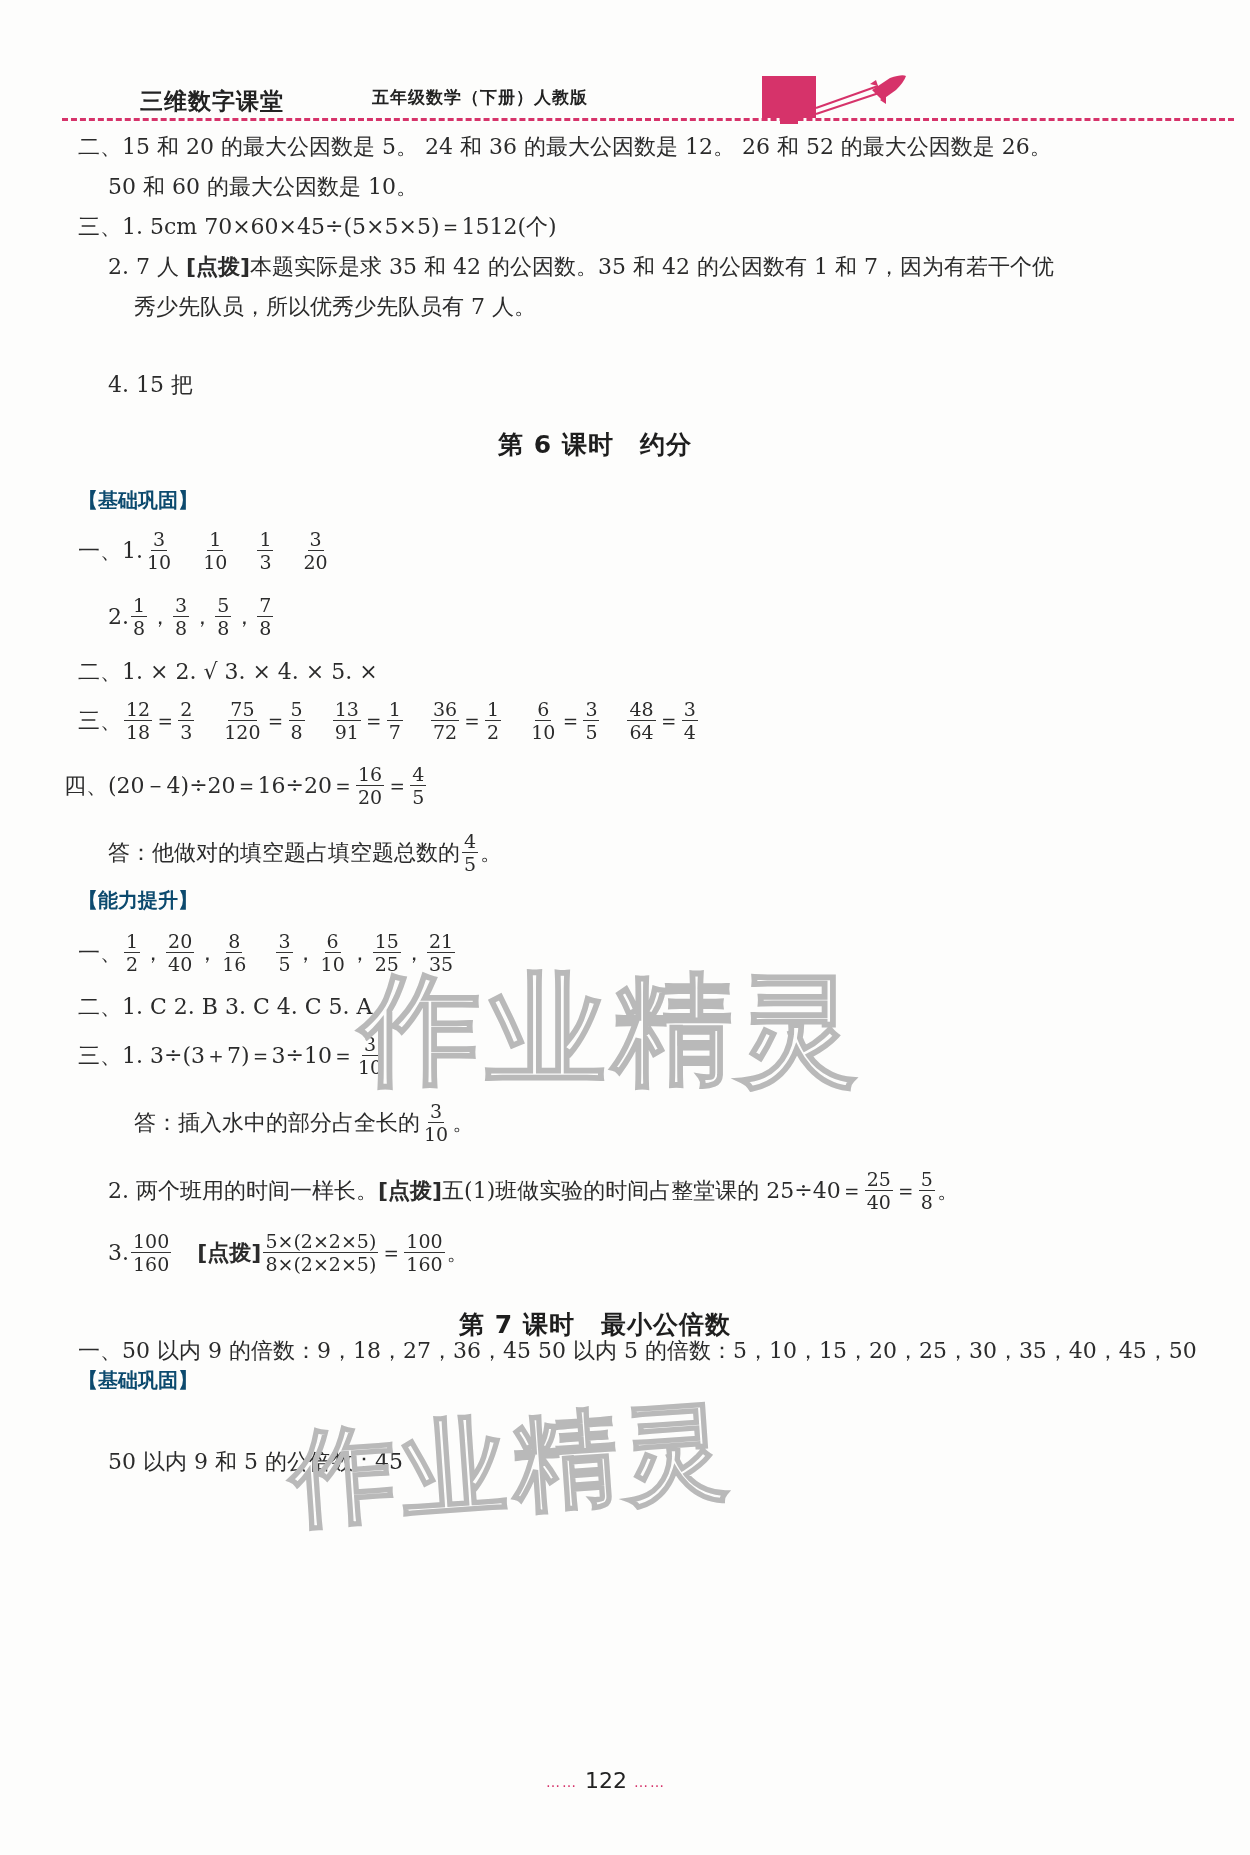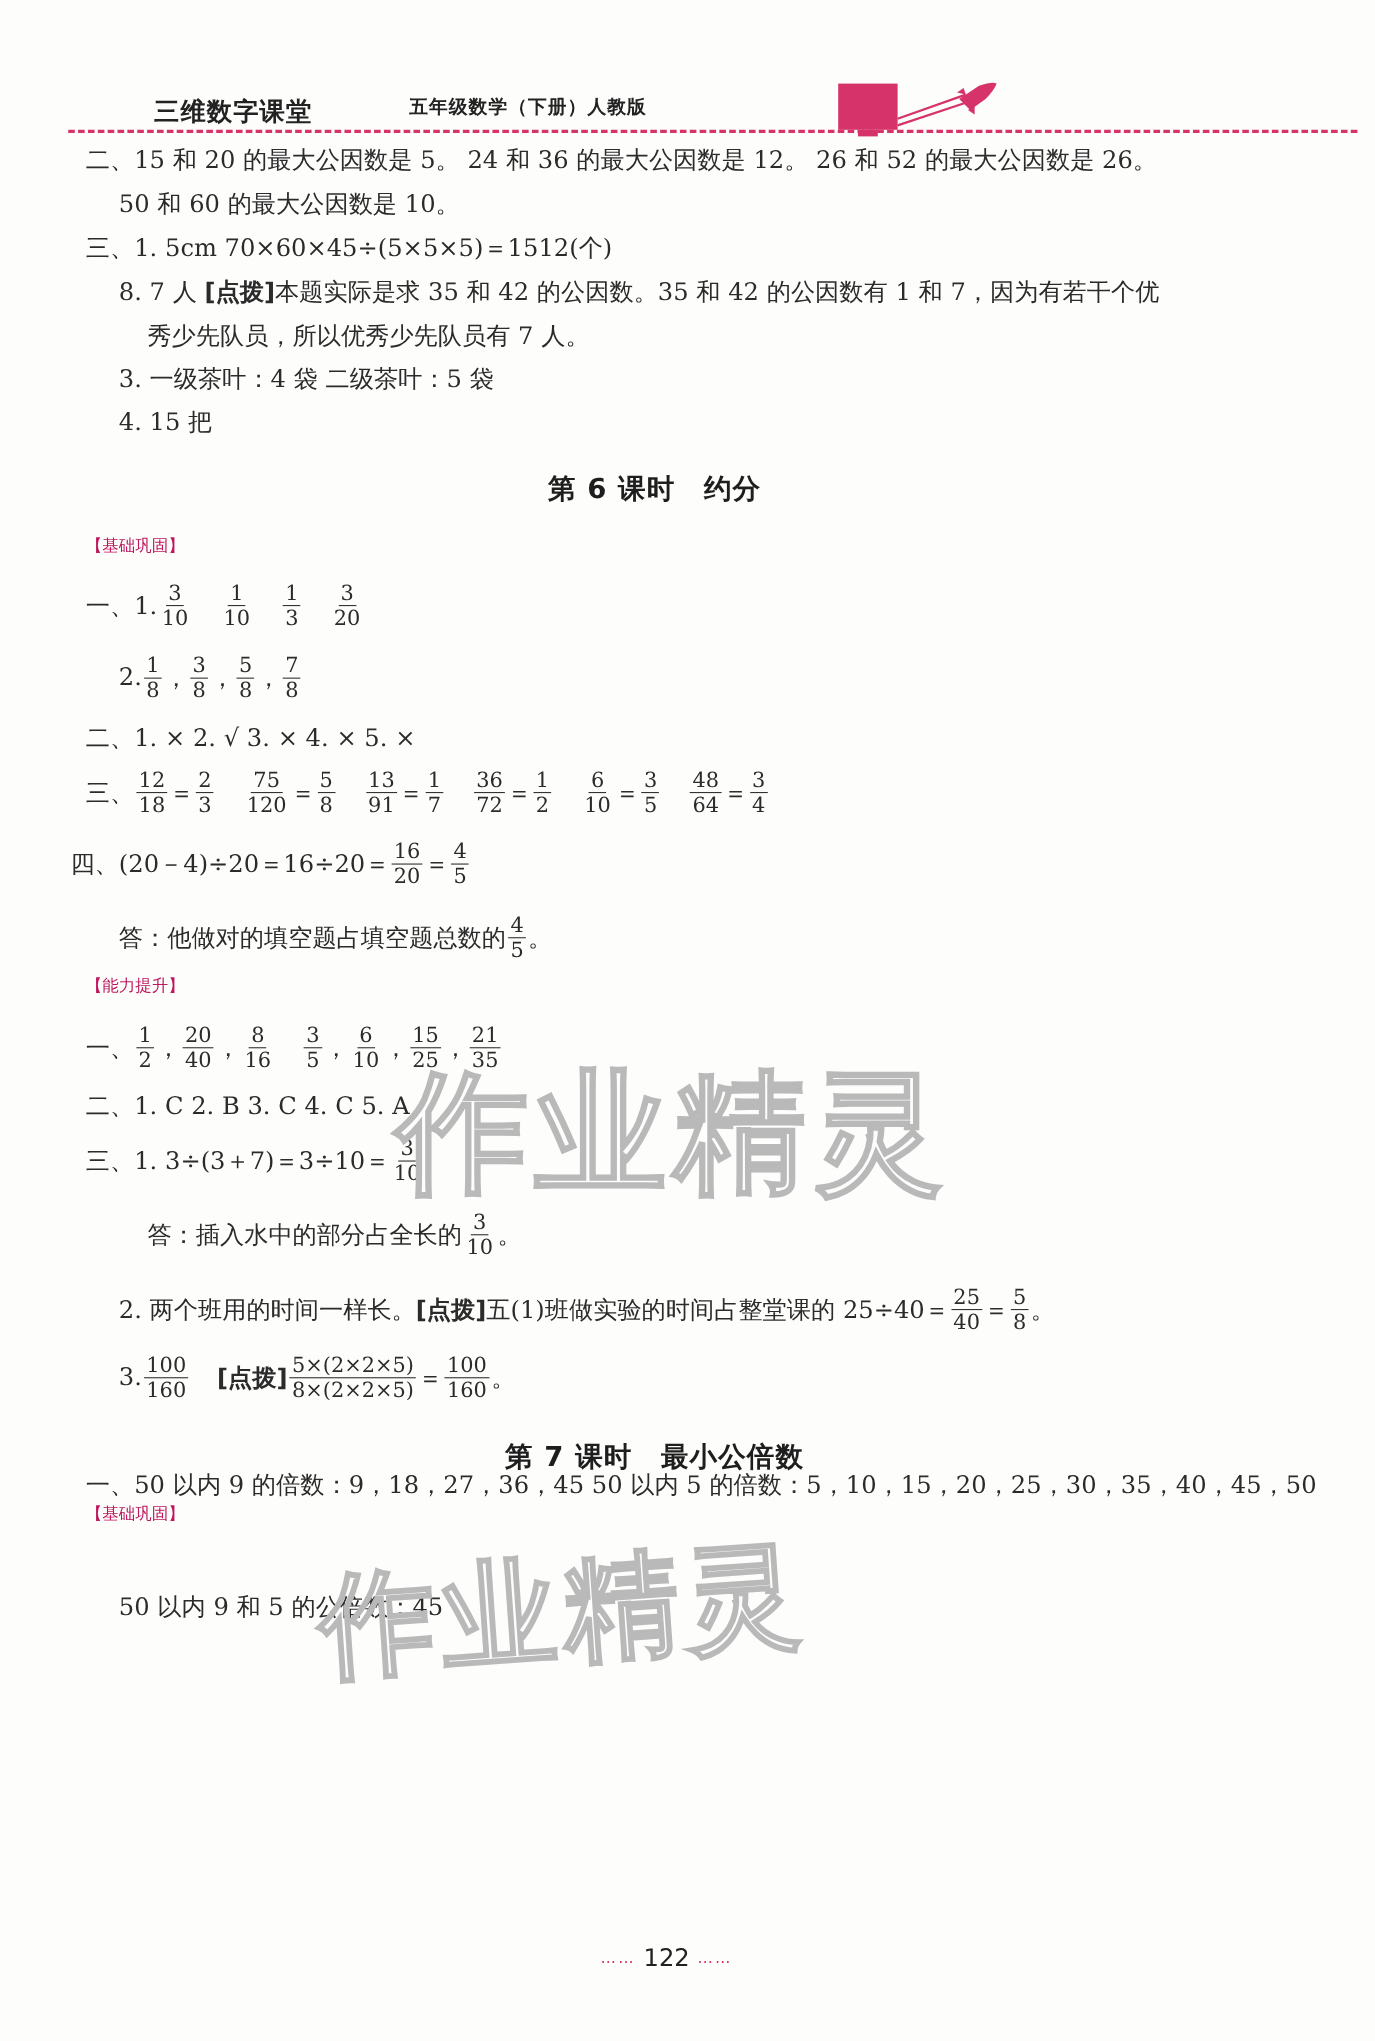--- a/index.html
+++ b/index.html
@@ -15,21 +15,21 @@
   .header-series { position: absolute; left: 140px; top: 16px; font-family: "DejaVu Sans", sans-serif; font-weight: bold; font-size: 23px; color: #222; letter-spacing: 1px; }
   .header-book { position: absolute; left: 372px; top: 16px; font-family: "DejaVu Sans", sans-serif; font-weight: bold; font-size: 17px; color: #222; letter-spacing: 1px; }
   .header-rule { position: absolute; left: 62px; top: 48px; width: 1172px; height: 0; border-top: 3px dashed #d6336a; }
   .header-logo { position: absolute; left: 760px; top: 4px; width: 160px; height: 54px; }
 
   
   .line { position: absolute; font-size: 22px; line-height: 30px; white-space: nowrap; color: #2b2b2b; }
   .bold-tip { font-family: "DejaVu Sans", sans-serif; font-weight: bold; }
 
   .section-title { position: absolute; left: 0; width: 1190px; text-align: center; font-family: "DejaVu Sans", sans-serif; font-weight: bold; font-size: 25px; color: #1e1e1e; letter-spacing: 1px; }
-  .section-tag { position: absolute; left: 78px; font-family: "DejaVu Sans", sans-serif; font-weight: normal; font-size: 15px; color: #be185d; }
+  .section-tag { position: absolute; left: 78px; font-family: "DejaVu Sans", sans-serif; font-weight: bold; font-size: 20px; color: #0c4a6e; }
 
   
   .frac { display: inline-flex; flex-direction: column; align-items: center; vertical-align: middle; font-size: 19px; line-height: 22px; margin: 0 2px; }
   .frac .num { border-bottom: 1.5px solid #333; padding: 0 2px; }
   .frac .den { padding: 0 2px; }
   .fline { position: absolute; display: flex; align-items: center; font-size: 22px; white-space: nowrap; color: #2b2b2b; }
   .gap { display: inline-block; width: 24px; }
 
   
   .watermark { position: absolute; font-family: "DejaVu Sans", sans-serif; font-weight: bold; color: transparent; -webkit-text-stroke: 2px #b9b9b9; letter-spacing: 6px; pointer-events: none; }
@@ -54,24 +54,23 @@
       <path d="M112 16 L130 4 Q142 0 146 2 Q144 8 136 16 L122 26 Z" fill="#d6336a"></path>
       <path d="M118 12 L110 10 L116 6 Z" fill="#d6336a"></path>
       <path d="M126 22 L126 30 L120 26 Z" fill="#d6336a"></path>
     </svg>
   </div>
 
   <div class="line" style="left:78px; top:132px;">二、15 和 20 的最大公因数是 5。   24 和 36 的最大公因数是 12。   26 和 52 的最大公因数是 26。</div>
   <div class="line" style="left:108px; top:172px;">50 和 60 的最大公因数是 10。</div>
   <div class="line" style="left:78px; top:212px;">三、1. 5cm   70×60×45÷(5×5×5)＝1512(个)</div>
   <div class="line" style="left:108px; top:252px;">
-    <span>8. 7 人  </span><span class="bold-tip">[点拨]</span><span>本题实际是求 35 和 42 的公因数。35 和 42 的公因数有 1 和 7，因为有若干个优</span>
+    <span>2. 7 人  </span><span class="bold-tip">[点拨]</span><span>本题实际是求 35 和 42 的公因数。35 和 42 的公因数有 1 和 7，因为有若干个优</span>
   </div>
   <div class="line" style="left:134px; top:292px;">秀少先队员，所以优秀少先队员有 7 人。</div>
-  <div class="line" style="left:108px; top:331px;">3. 一级茶叶：4 袋   二级茶叶：5 袋</div>
   <div class="line" style="left:108px; top:370px;">4. 15 把</div>
 
   <div class="section-title" style="top:428px;">第 6 课时　约分</div>
   <div class="section-tag" style="top:487px;">【基础巩固】</div>
 
   <div class="fline" style="left:78px; top:528px;">
     <span>一、1.</span>
     <span class="frac">
         <span class="num">3</span>
         <span class="den">10</span>

